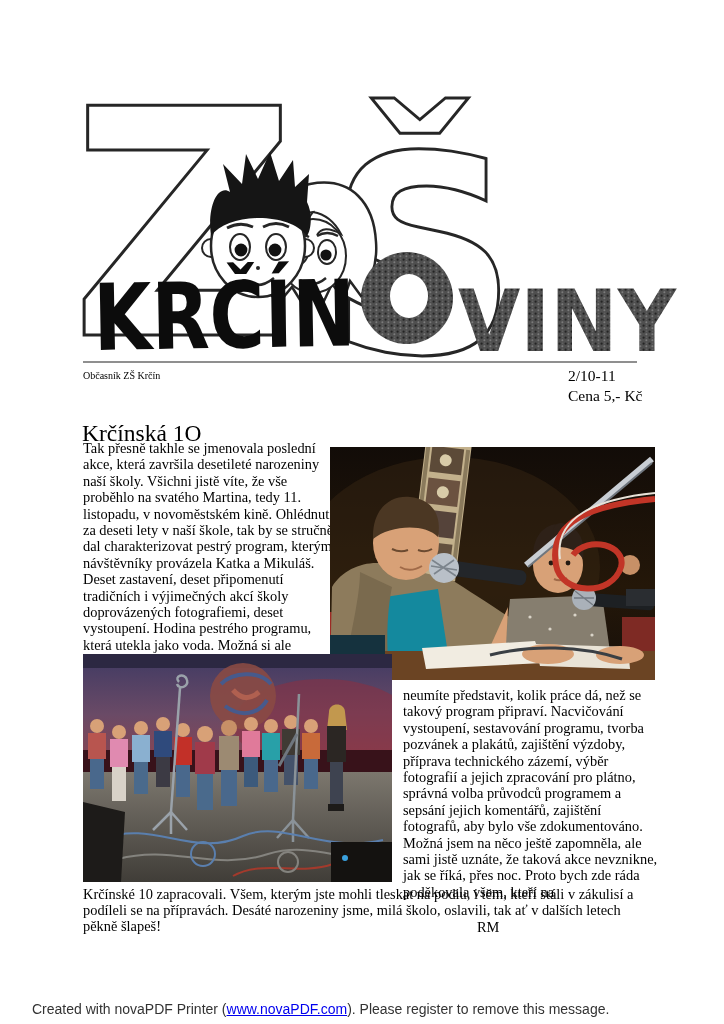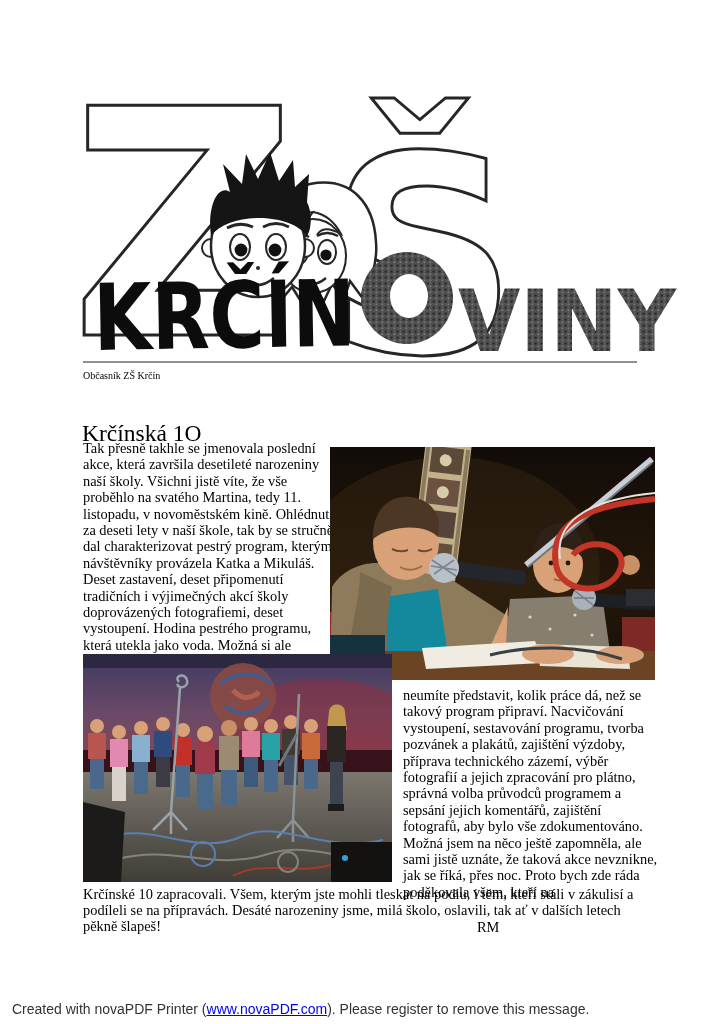--- a/index.html
+++ b/index.html
@@ -72,20 +72,24 @@
       </g>
 
       <text x="34" y="266" font-family="'DejaVu Sans',sans-serif" font-weight="bold" font-size="92" fill="#0c0c0c" textLength="262" lengthAdjust="spacingAndGlyphs" transform="rotate(-1 34 266)">KRČÍN</text>
 
       <text x="398" y="267" font-family="'DejaVu Sans',sans-serif" font-weight="bold" font-size="86" fill="url(#gr)" textLength="218" lengthAdjust="spacingAndGlyphs">VINY</text>
     </svg>
   </div>
 
   <div class="abs rule" style="left:83px;top:361px;width:554px;"></div>
   <div class="abs pub" style="left:83px;top:366px;">Občasník ZŠ Krčín</div>
+  <div class="abs issue" style="left:568px;top:366px;">
+    <div>2/10-11</div>
+    <div>Cena 5,- Kč</div>
+  </div>
 
   <div class="abs title" style="left:82px;top:420px;">Krčínská 1O</div>
 
   <div class="abs body-col" style="left:83px;top:440px;width:253px;">Tak přesně takhle se jmenovala poslední akce, která završila desetileté narozeniny naší školy. Všichni jistě víte, že vše proběhlo na svatého Martina, tedy 11. listopadu, v novoměstském kině. Ohlédnutí za deseti lety v naší škole, tak by se stručně dal charakterizovat pestrý program, kterým návštěvníky provázela Katka a Mikuláš. Deset zastavení, deset připomenutí tradičních i výjimečných akcí školy doprovázených fotografiemi, deset vystoupení. Hodina pestrého programu, která utekla jako voda. Možná si ale</div>
 
   <div class="abs" style="left:330px;top:447px;width:325px;height:233px;">
     <svg width="325" height="233" viewBox="0 0 325 233">
       <defs>
         <linearGradient id="p1bg" x1="0" y1="0" x2="0" y2="1">
           <stop offset="0" stop-color="#120c08"></stop>
@@ -273,17 +277,17 @@
         <circle cx="262" cy="204" r="3" fill="#3aa0dd"></circle>
       </g>
     </svg>
   </div>
 
   <div class="abs body-col" style="left:403px;top:687px;width:257px;">neumíte představit, kolik práce dá, než se takový program připraví. Nacvičování vystoupení, sestavování programu, tvorba pozvánek a plakátů, zajištění výzdoby, příprava technického zázemí, výběr fotografií a jejich zpracování pro plátno, správná volba průvodců programem a sepsání jejich komentářů, zajištění fotografů, aby bylo vše zdokumentováno. Možná jsem na něco ještě zapomněla, ale sami jistě uznáte, že taková akce nevznikne, jak se říká, přes noc. Proto bych zde ráda poděkovala všem, kteří na</div>
 
   <div class="abs closing" style="left:83px;top:886px;width:567px;">Krčínské 10 zapracovali. Všem, kterým jste mohli tleskat na podiu, i těm, kteří stáli v zákulisí a podíleli se na přípravách. Desáté narozeniny jsme, milá školo, oslavili, tak ať v dalších letech pěkně šlapeš!</div>
   <div class="abs sig" style="left:477px;top:919px;text-align:right;">RM</div>
 
-  <div class="abs footer" style="left:12px;top:1001px;">
+  <div class="abs footer" style="left:32px;top:1001px;">
     <span>Created with novaPDF Printer (</span><a>www.novaPDF.com</a><span>). Please register to remove this message.</span>
   </div>
 
 </div>
 
 </body></html>

